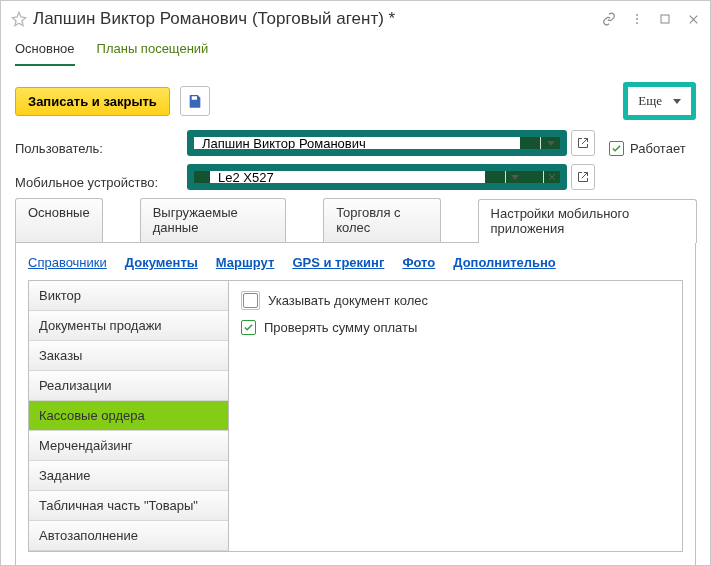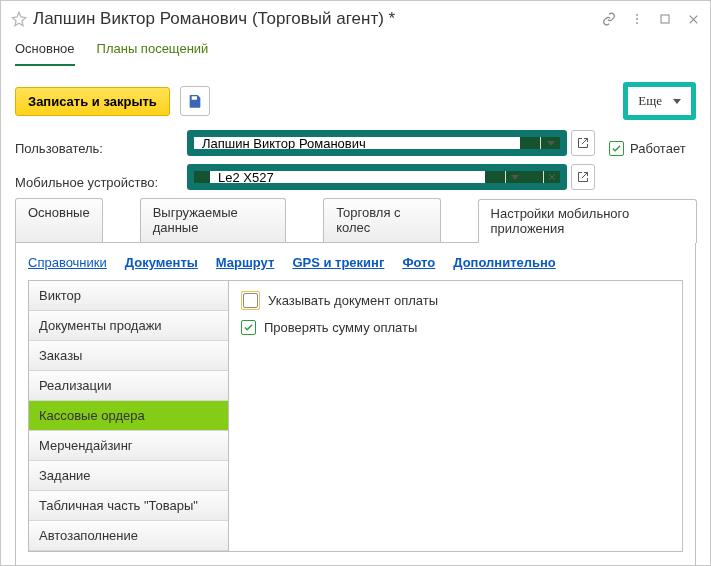--- a/index.html
+++ b/index.html
@@ -274,21 +274,21 @@
         <div class="litem">Задание</div>
         <div class="litem">Табличная часть "Товары"</div>
         <div class="litem">Автозаполнение</div>
       </div>
       <div class="rightpanel">
         <div class="opt-row">
           <span class="yellow-box">
             <span class="chk" style="margin:0;"></span>
           </span>
           <span style="width:8px;"></span>
-          <span>Указывать документ оплаты</span>
+          <span>Указывать документ колес</span>
         </div>
         <div class="opt-row">
           <span class="chk green">
             <svg viewBox="0 0 24 24" width="11" height="11" fill="none" stroke="currentColor" stroke-width="3">
                 <path d="M4 12l5 5L20 6"></path>
               </svg>
           </span>
           <span>Проверять сумму оплаты</span>
         </div>
       </div>

